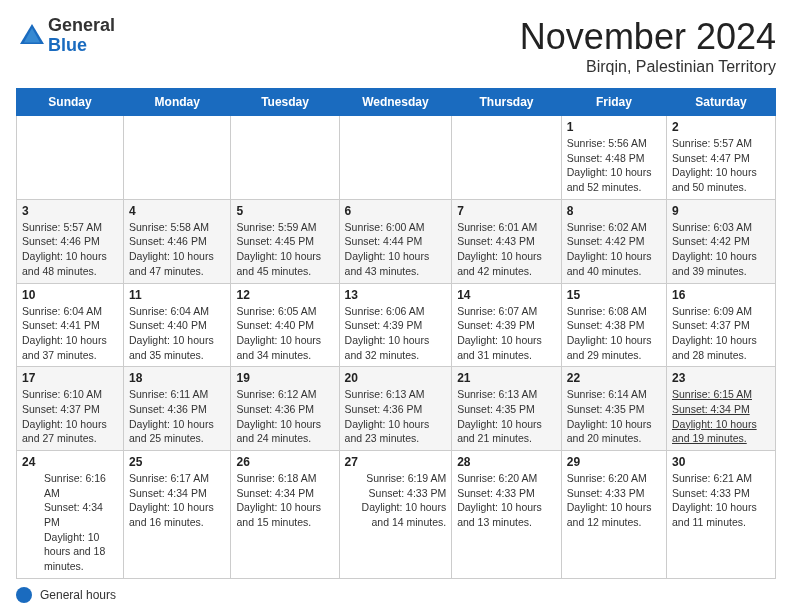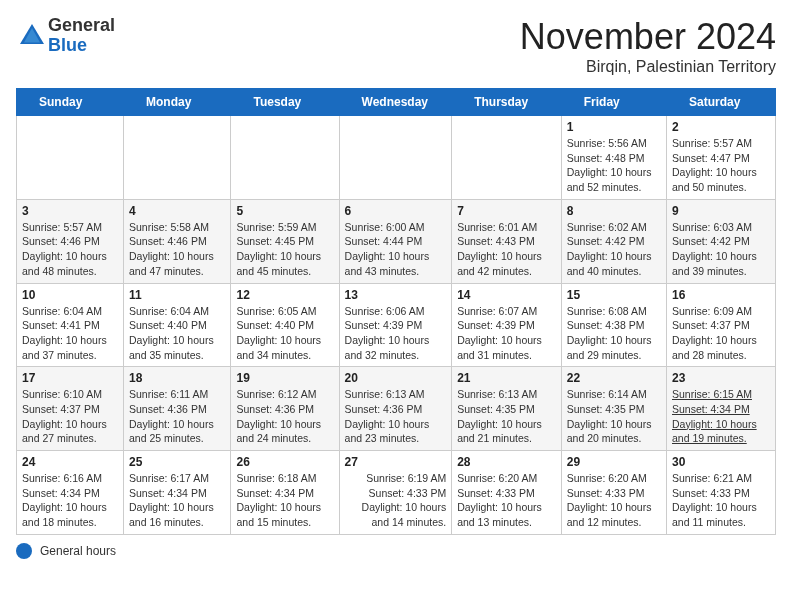--- a/index.html
+++ b/index.html
@@ -44,21 +44,21 @@
       color: #333;
     }
     .calendar-table {
       width: 100%;
       border-collapse: collapse;
       font-size: 11px;
     }
     .calendar-table th {
       background: #1a6bbf;
       color: #fff;
-      text-align: left;
+      text-align: center;
       padding: 6px 22px;
       font-size: 12px;
       font-weight: bold;
       border: 1px solid #1a6bbf;
     }
     .calendar-table td {
       border: 1px solid #ccc;
       vertical-align: top;
       padding: 4px 5px;
       width: 113px;
@@ -279,21 +279,21 @@
         <td>
           <span class="day-number">23</span>
           <div class="day-info" style="white-space: pre-line; text-decoration: underline;">Sunrise: 6:15 AM
 Sunset: 4:34 PM
 Daylight: 10 hours and 19 minutes.</div>
         </td>
       </tr>
       <tr>
         <td>
           <span class="day-number">24</span>
-          <div class="day-info" style="white-space: pre-line;">Sunrise: 6:16 AM
+          <div class="day-info" style="white-space: pre-line; margin-left: 22px;">Sunrise: 6:16 AM
 Sunset: 4:34 PM
 Daylight: 10 hours and 18 minutes.</div>
         </td>
         <td>
           <span class="day-number">25</span>
           <div class="day-info" style="white-space: pre-line;">Sunrise: 6:17 AM
 Sunset: 4:34 PM
 Daylight: 10 hours and 16 minutes.</div>
         </td>
         <td>

